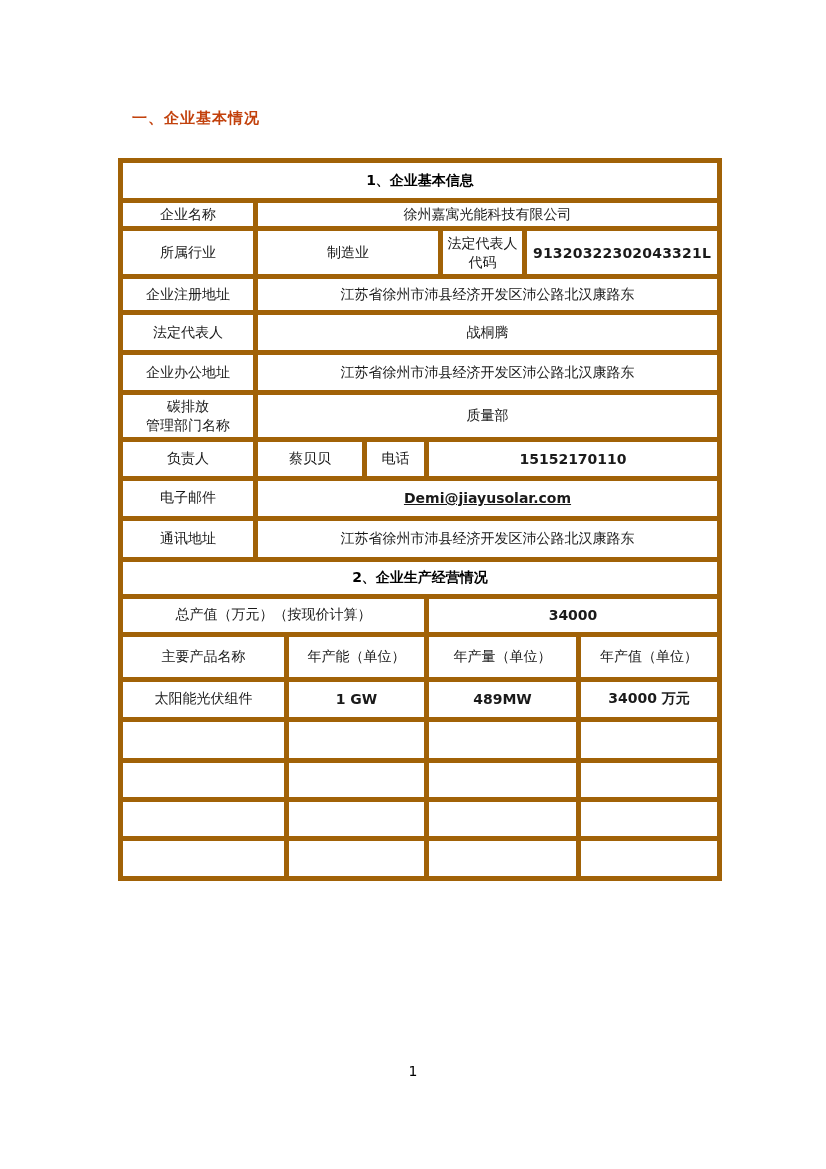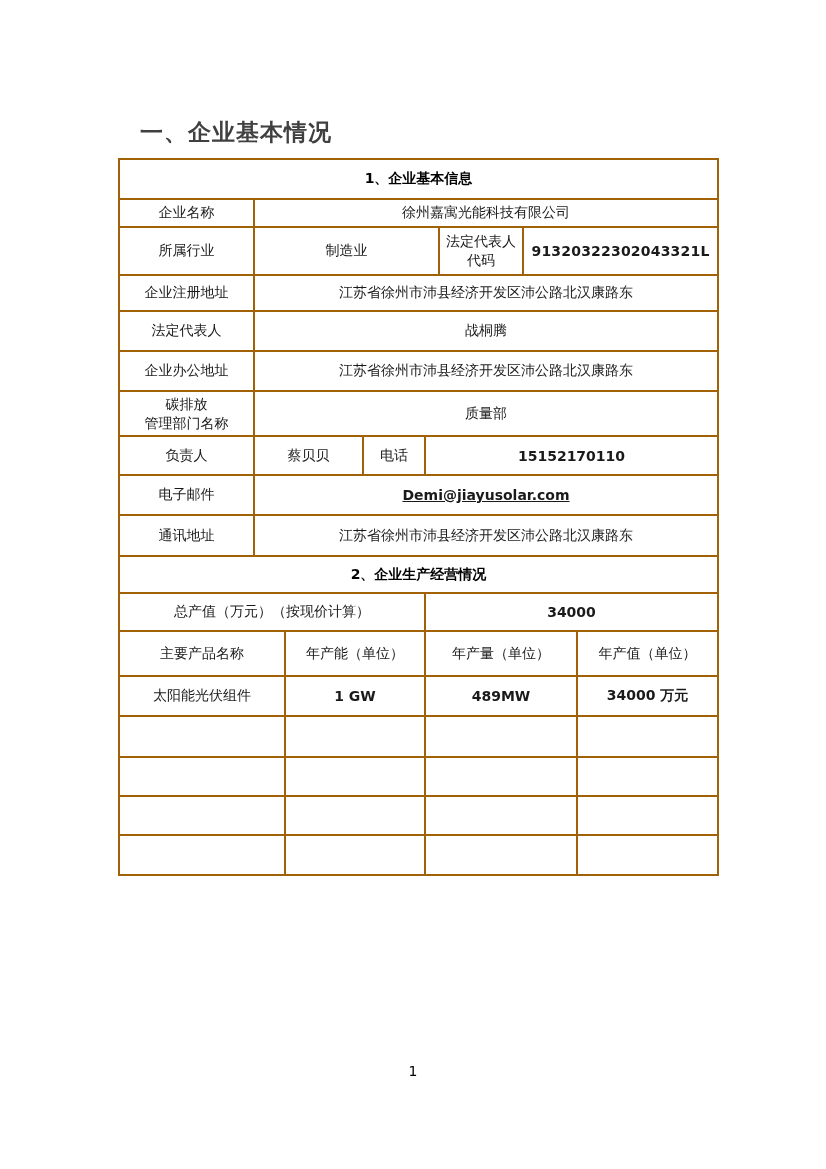--- a/index.html
+++ b/index.html
@@ -12,37 +12,37 @@
     height: 1169px;
     position: relative;
     overflow: hidden;
     font-family: "DejaVu Serif", "Liberation Serif", serif;
     color: #1a1a1a;
   }
   .page-title {
     position: absolute;
     left: 124px;
     top: 101px;
-    margin: 16px;
-    font-size: 23px;
+    margin: 8px;
+    font-size: 15px;
     font-weight: 700;
     font-family: "DejaVu Sans", "Liberation Sans", sans-serif;
-    color: #404040;
+    color: #c2410c;
     letter-spacing: 1px;
   }
   table.form {
     position: absolute;
     left: 118px;
     top: 158px;
     width: 599px;
     border-collapse: collapse;
     table-layout: fixed;
   }
   table.form td {
-    border: 2px solid #a16207;
+    border: 5px solid #a16207;
     text-align: center;
     vertical-align: middle;
     font-size: 14px;
     padding: 2px 4px;
     overflow: hidden;
     word-break: break-all;
   }
   td.sec {
     text-align: left;
     font-family: "DejaVu Sans", "Liberation Sans", sans-serif;

